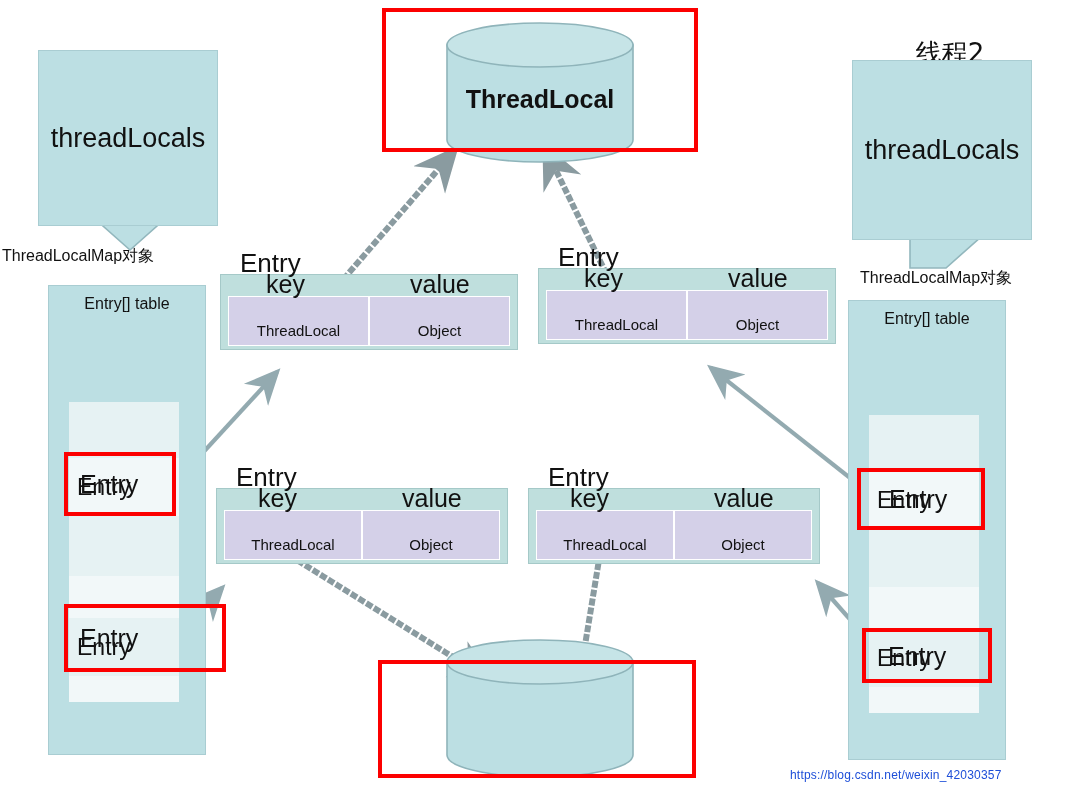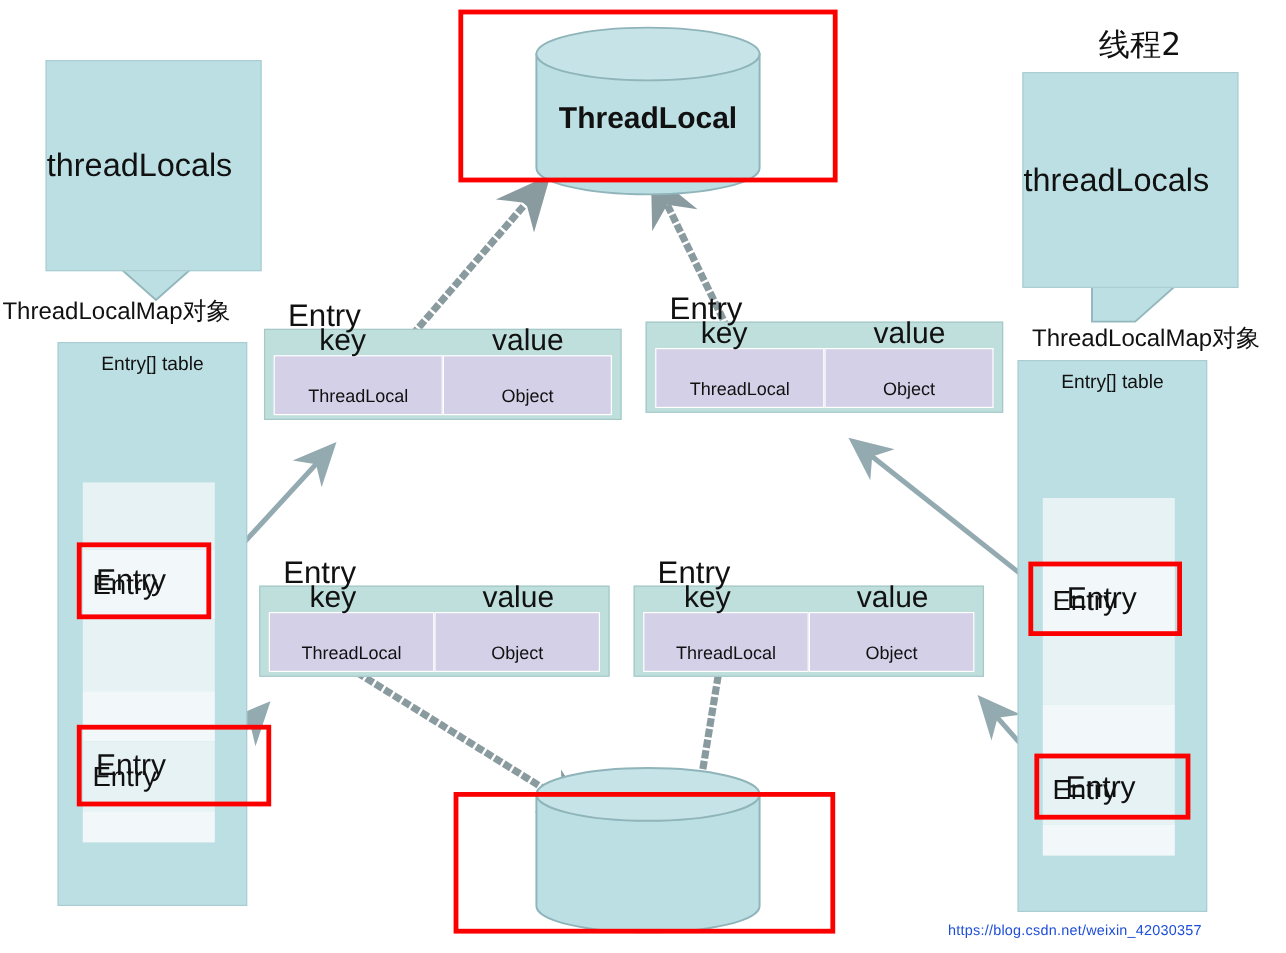--- a/index.html
+++ b/index.html
@@ -32,26 +32,26 @@
   .thread-title{
     font-size:26px;
     color:#111;
     text-align:center;
     font-family:"DejaVu Sans",sans-serif;
     white-space:nowrap;
   }
   .thread-body{
     display:flex;
     align-items:center;
-    justify-content:flex-start;
+    justify-content:center;
     font-size:27px;
     color:#111;
   }
   .map-label{
-    font-size:20px;
+    font-size:16px;
     color:#111;
     white-space:nowrap;
   }
   .table-caption{
     font-size:16px;
     color:#111;
     text-align:center;
     white-space:nowrap;
   }
   .tl-cell{
@@ -214,21 +214,21 @@
     <div class="tl-cell cell-c" style="top:390px; height:26px;"></div>
   </div>
 
   <div class="red-box" style="left:64px; top:452px; width:112px; height:64px;">
     <span class="abs" style="left:12px; top:14px; font-size:25px; color:#111;">Entry</span>
   </div>
   <div class="red-box" style="left:64px; top:604px; width:162px; height:68px;">
     <span class="abs" style="left:12px; top:16px; font-size:25px; color:#111;">Entry</span>
   </div>
 
-  <div class="abs thread-title" style="left:860px; top:20px; width:180px;">线程2</div>
+  <div class="abs thread-title" style="left:860px; top:36px; width:180px;text-decoration:underline;">线程2</div>
 
   <div class="abs teal-box thread-body" style="left:852px; top:60px; width:180px; height:180px;">
     <span>threadLocals</span>
   </div>
 
   <div class="abs map-label" style="left:860px; top:268px;">ThreadLocalMap对象</div>
 
   <div class="abs teal-box" style="left:848px; top:300px; width:158px; height:460px;">
     <div class="table-caption" style="margin-top:9px;">Entry[] table</div>
 

